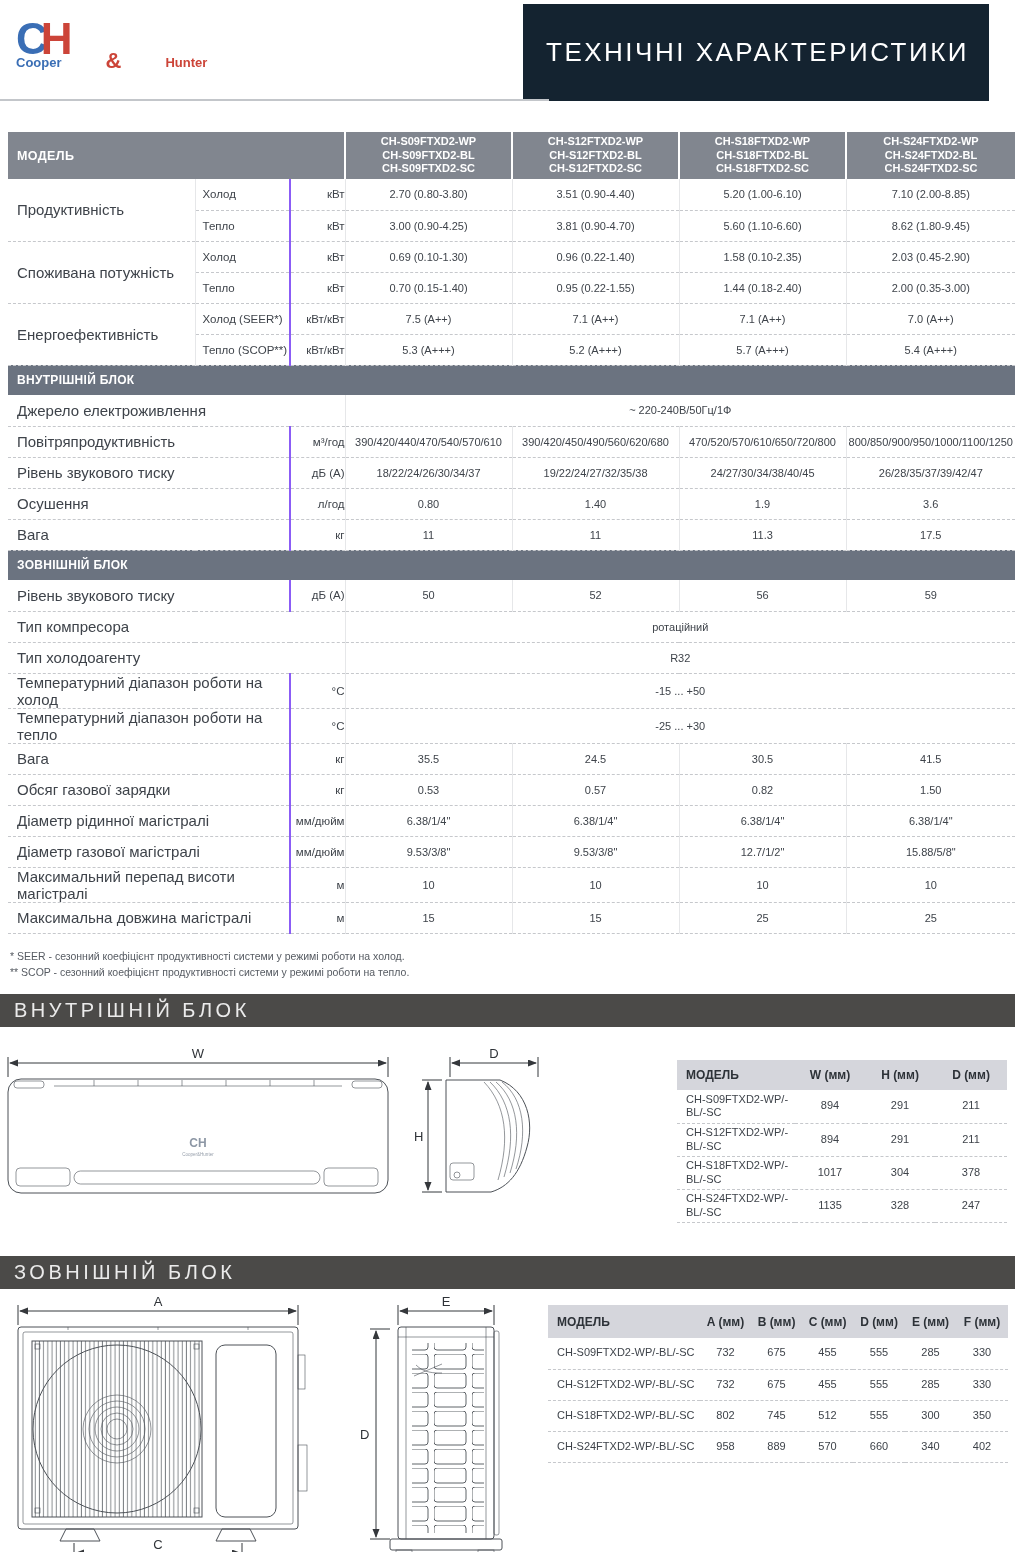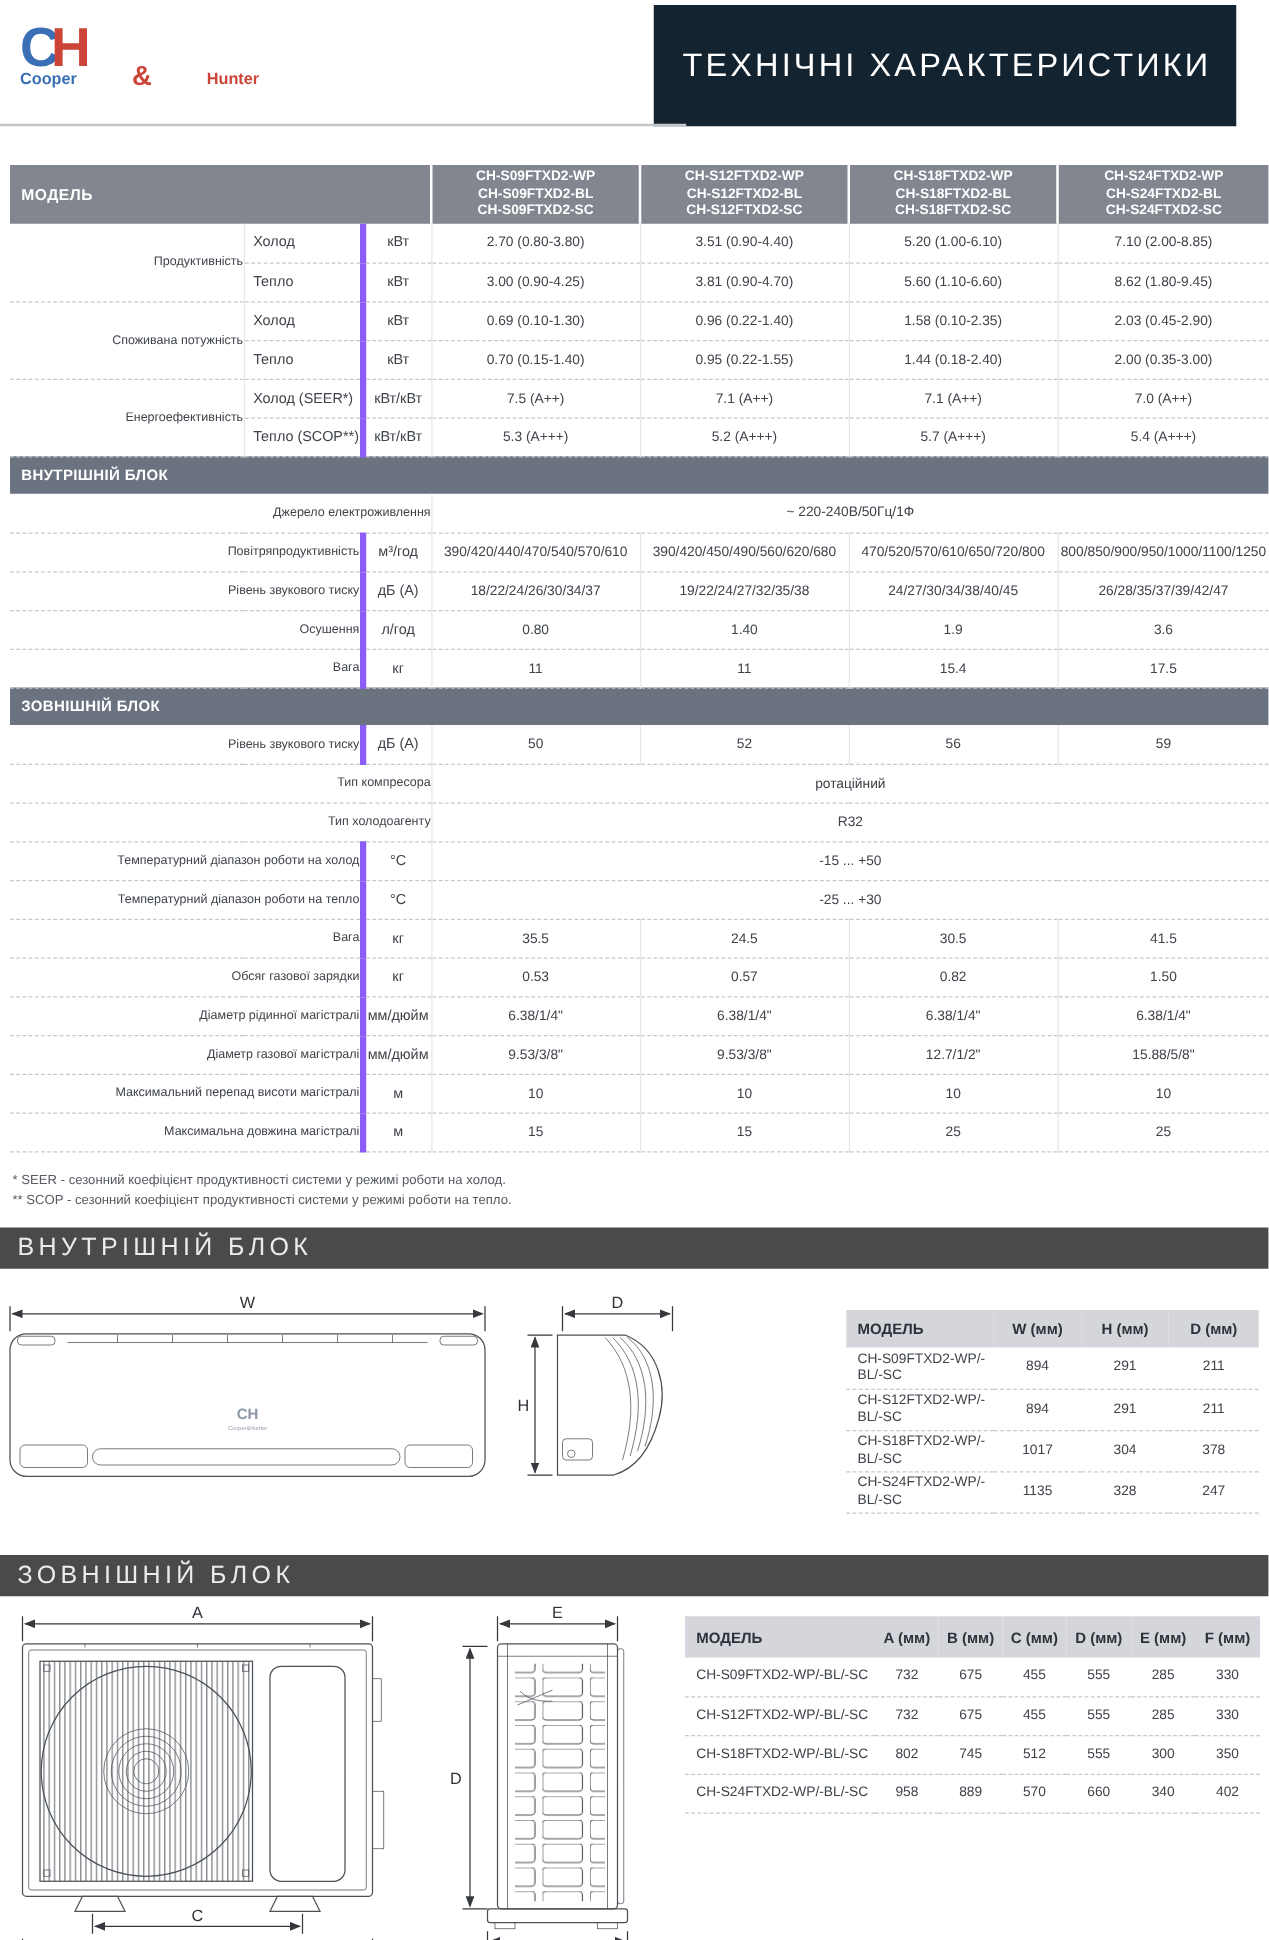--- a/index.html
+++ b/index.html
@@ -17,23 +17,23 @@
   .lb-c { color:#3a6eb5; } .lb-h { color:#cc4438; margin-left:-4px; }
   .logo-sub { font-weight:bold; font-size:13px; margin-top:-7px; display:flex; align-items:flex-end;gap:45px; }
   .ls-cooper { color:#3a6eb5; } .ls-amp { color:#cc4438; font-size:22px; line-height:0.75; margin:0 -1px; } .ls-hunter { color:#cc4438; }
 
   
   .spec-table { margin:31px 0 0 8px; width:1007px; border-collapse:collapse; table-layout:fixed; }
   .spec-table thead th { background:#81868f; color:#fff; height:47px; vertical-align:middle; }
   .spec-table th.model-label { text-align:left; padding-left:9px; font-size:12.5px; letter-spacing:.4px; }
   .spec-table th.model-head { border-left:2px solid #fff; font-size:11px; line-height:13.5px; text-align:center; font-weight:bold; }
   .spec-table tbody td { height:31px; font-size:11px; color:#3e434a; border-bottom:1px dashed #c6c8cc; vertical-align:middle; }
-  .spec-table td.label { text-align:right; padding-left:9px; font-size:10px; }
+  .spec-table td.label { text-align:left; padding-left:9px; font-size:15px; }
   .spec-table td.sub  { text-align:left; padding-left:7px; font-size:11.5px; border-left:1px solid #e6e7e9; }
-  .spec-table td.unit { text-align:center; font-size:11.5px; border-left:5px solid #8b5cf6; }
+  .spec-table td.unit { text-align:right; font-size:11.5px; border-left:2px solid #8b5cf6; }
   .spec-table td.value{ text-align:center; border-left:1px solid #e6e7e9; }
   .spec-table tr.section td { background:#6b7380; color:#fff; font-weight:bold; font-size:12px;
                               text-align:left; padding-left:9px; height:30px; border-bottom:none; letter-spacing:.3px; }
 
   .footnotes { margin:14px 0 0 10px; font-size:10.5px; color:#565b62; line-height:1.55; }
 
   .banner { margin-top:14px; height:33px; background:#4b4a48; color:#ebebeb; font-size:20px; letter-spacing:3.5px;
             display:flex; align-items:center; padding-left:14px; font-weight:400; }
   .banner.second { margin-top:0; }
 
@@ -197,21 +197,21 @@
           <td class="value">0.80</td>
           <td class="value">1.40</td>
           <td class="value">1.9</td>
           <td class="value">3.6</td>
         </tr>
         <tr>
           <td class="label" colspan="2">Вага</td>
           <td class="unit">кг</td>
           <td class="value">11</td>
           <td class="value">11</td>
-          <td class="value">15.4</td>
+          <td class="value">11.3</td>
           <td class="value">17.5</td>
         </tr>
         <tr class="section">
           <td class="section-cell" colspan="7">ЗОВНІШНІЙ БЛОК</td>
         </tr>
         <tr>
           <td class="label" colspan="2">Рівень звукового тиску</td>
           <td class="unit">дБ (А)</td>
           <td class="value">50</td>
           <td class="value">52</td>

